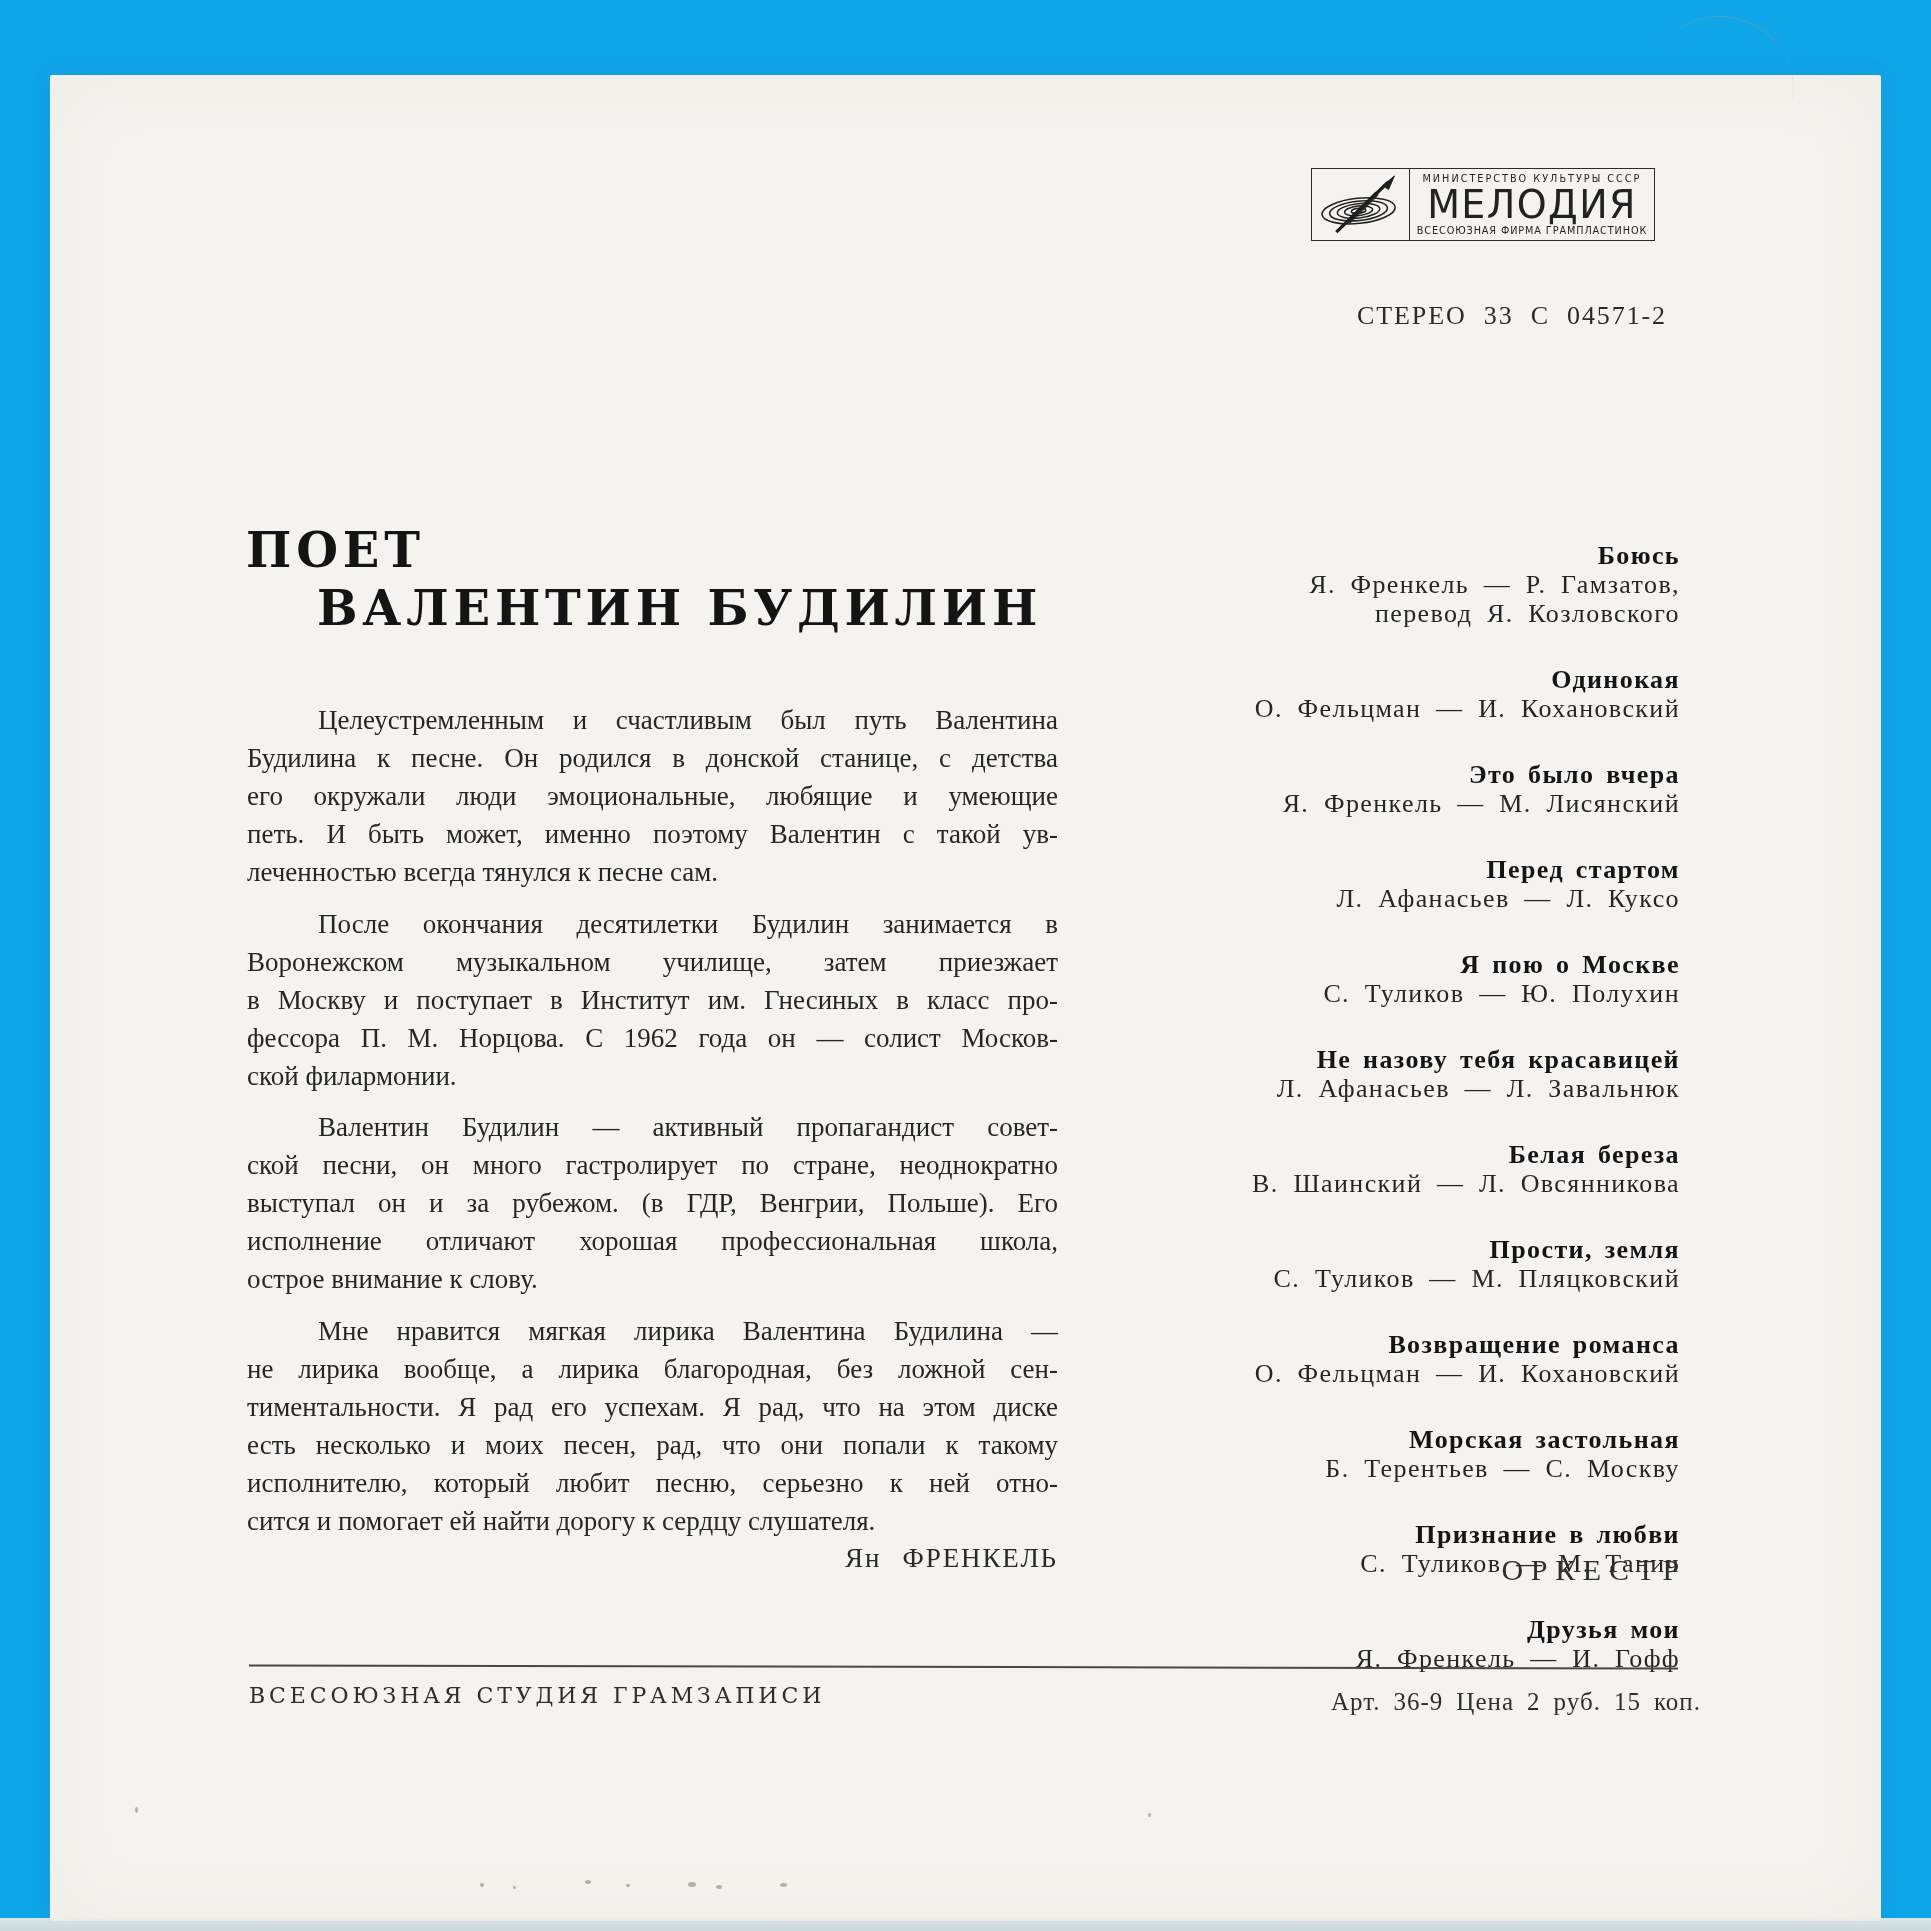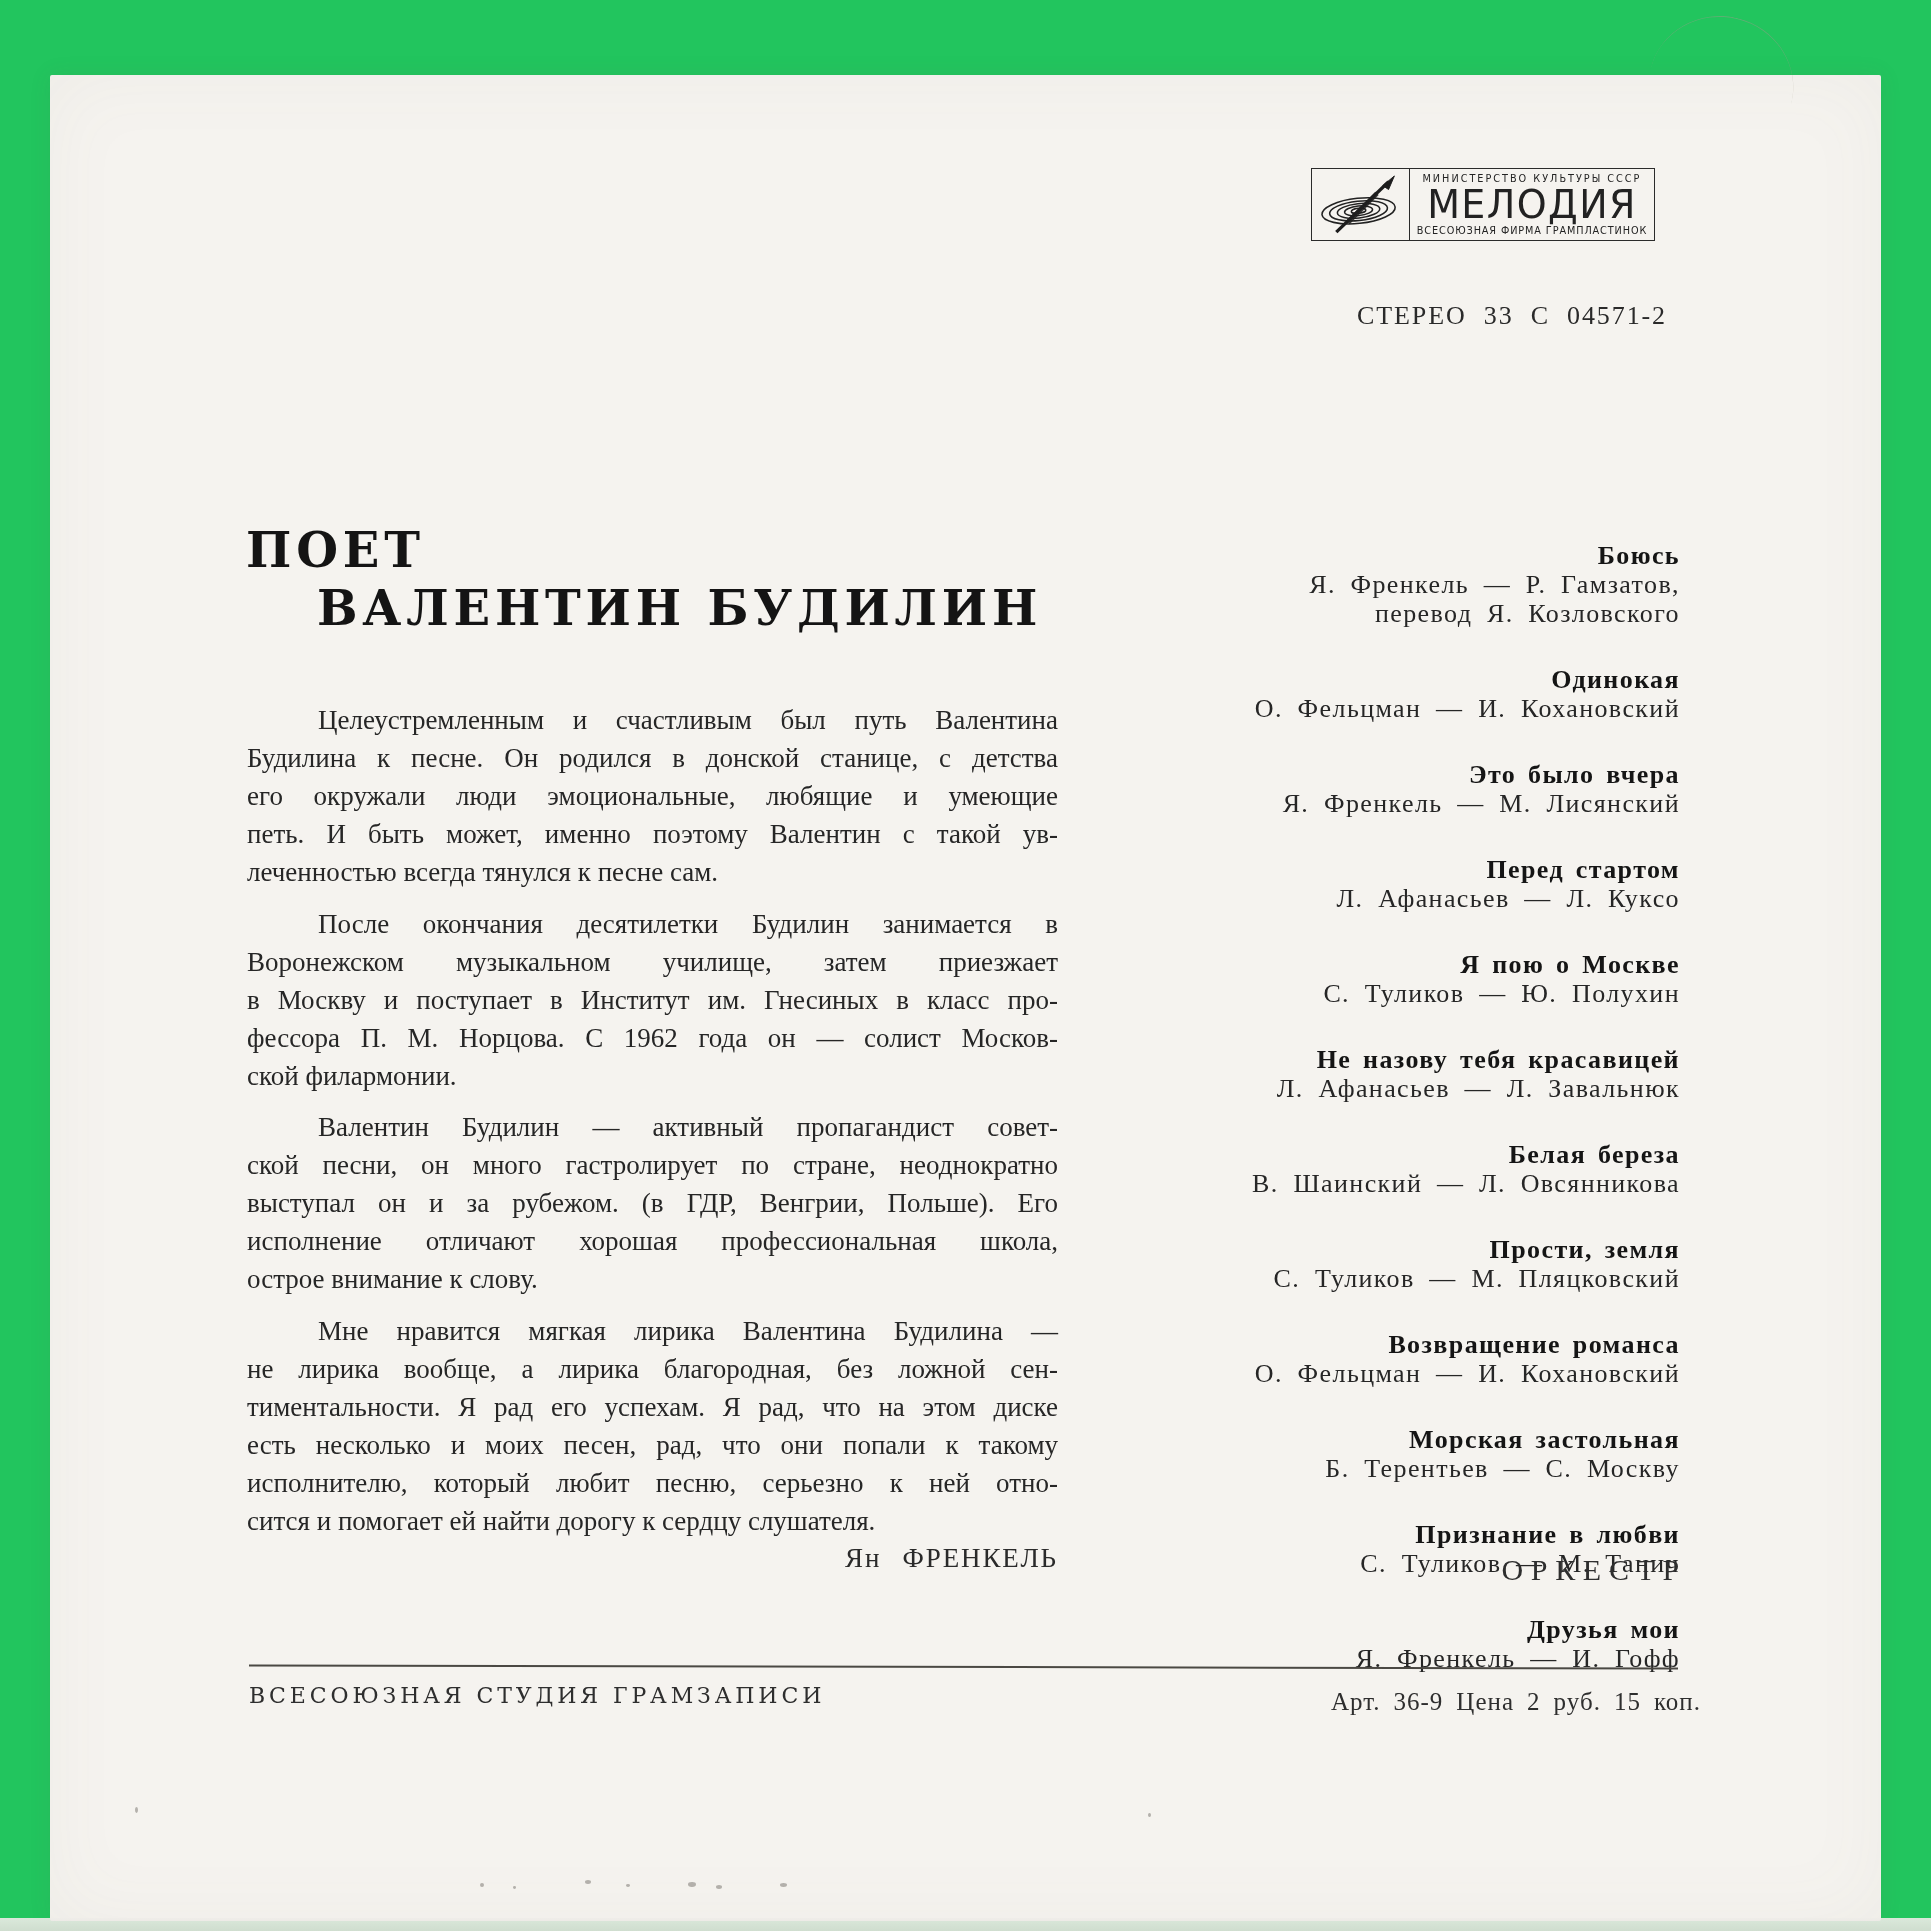--- a/index.html
+++ b/index.html
@@ -1,18 +1,18 @@
 <!DOCTYPE html>
 <html><head>
 <meta charset="utf-8">
 <style>
   html,body{margin:0;padding:0;background:#fbfaf7;}
   .canvas{
     position:relative;width:1931px;height:1931px;overflow:hidden;
-    background:#22c55e;
+    background:#0ea5e9;
     font-family:"Liberation Serif","DejaVu Serif",serif;
     color:#242424;
   }
   
   .sheet{
     position:absolute;left:50px;top:75px;width:1831px;height:1846px;
     background:#f5f3ef;
     box-shadow:0 0 21px rgba(90,85,75,.10), inset 0 0 77px rgba(120,110,95,.05);
     border-radius:1.9px;
   }

